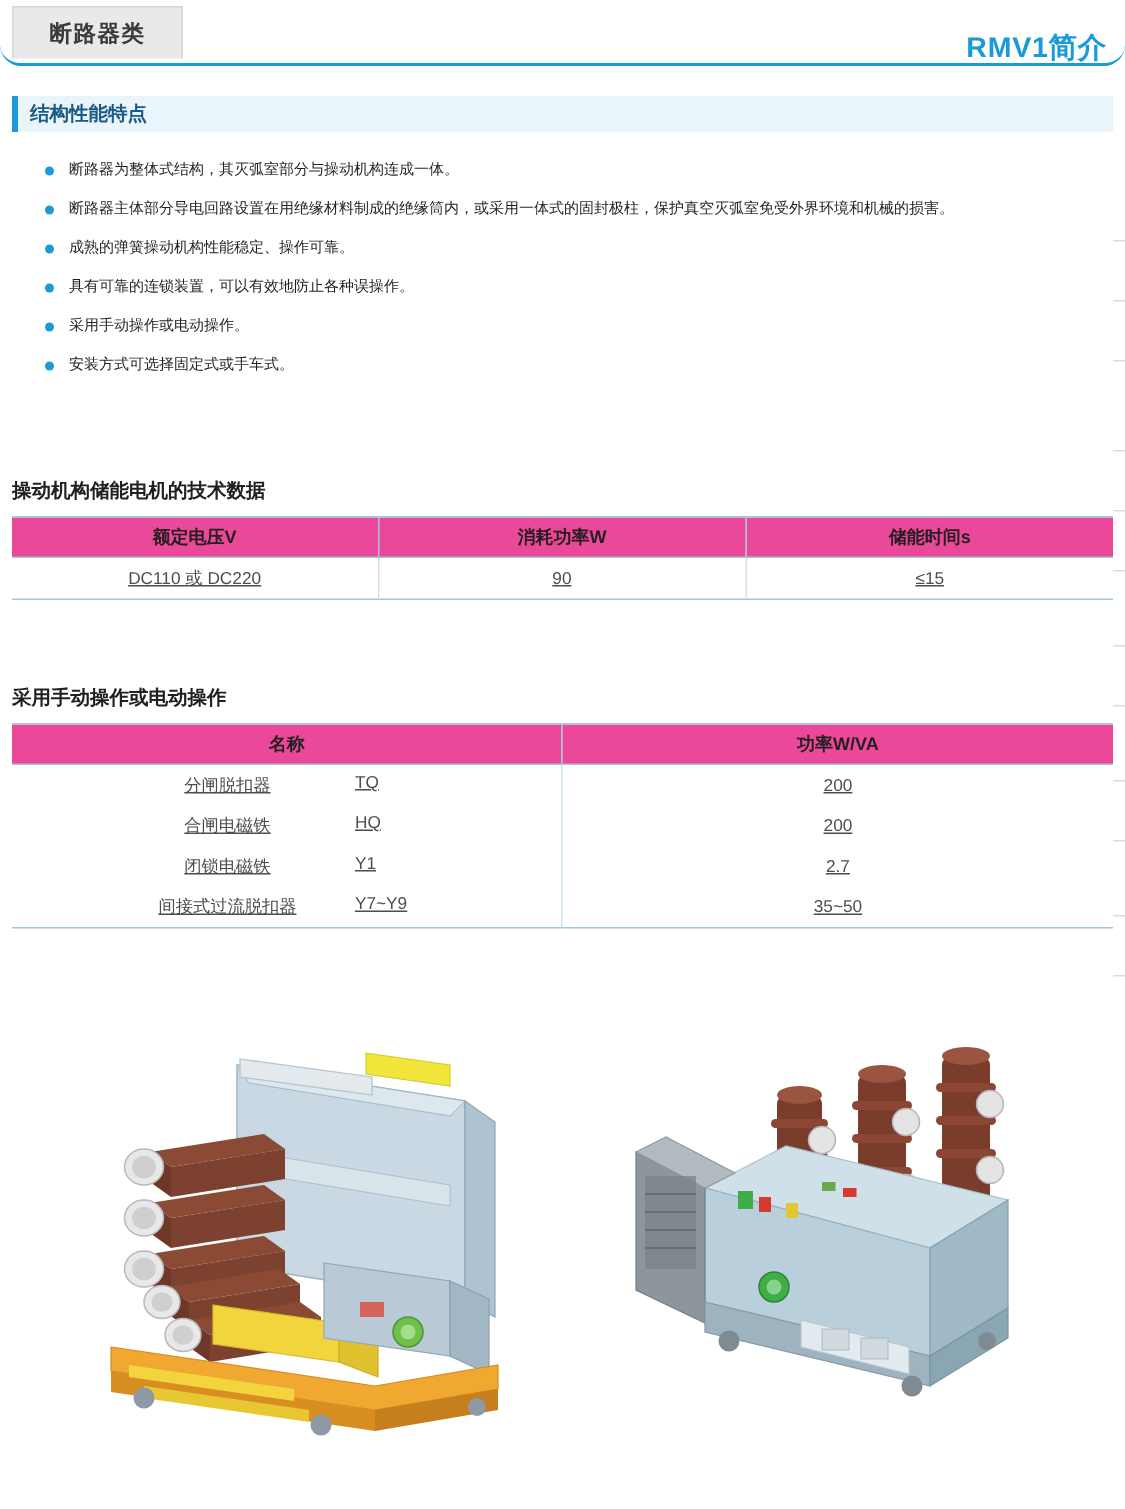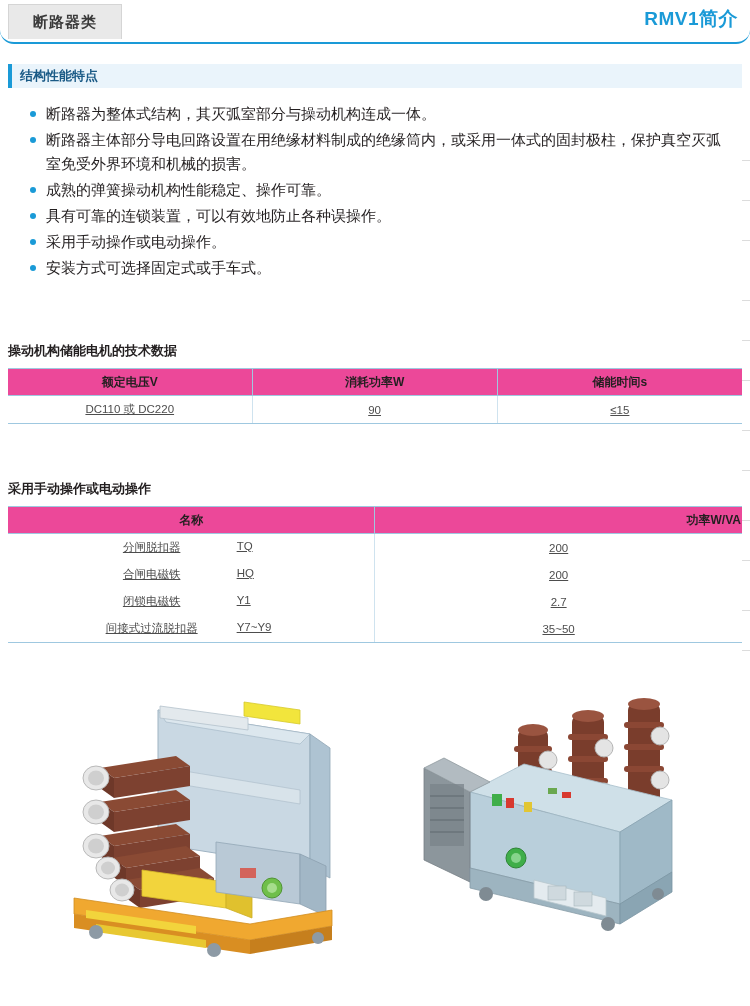--- a/index.html
+++ b/index.html
@@ -25,21 +25,21 @@
     width:112px;height:34px;
     background:#e9e9e9;
     border:1px solid #d5d5d5;
     border-bottom:none;
     display:flex;align-items:center;justify-content:center;
     font-size:15px;font-weight:bold;color:#3a3a3a;
     letter-spacing:1px;
   }
   .header-title{
     position:absolute;
-    right:12px;top:6px;
+    right:12px;top:19px;
     font-size:19px;font-weight:bold;
     color:#1a9ad7;
     letter-spacing:0.5px;
   }
   
   .section-bar{
     margin:20px 8px 0 8px;
     background:#eaf4fb;
     border-left:4px solid #1a9ad7;
     height:24px;
@@ -51,21 +51,21 @@
     font-size:13px;font-weight:bold;color:#1a5a86;
   }
   
   ul.features{
     list-style:none;
     margin:14px 0 0 0;
     padding:0 20px 0 30px;
   }
   ul.features li{
     position:relative;
-    font-size:15px;
+    font-size:10px;
     line-height:24px;
     padding-left:16px;
     margin-bottom:2px;
     color:#231f20;
     font-family:Liberation Serif, serif;
   }
   ul.features li:before{
     content:"";
     position:absolute;
     left:0;top:9px;
@@ -173,21 +173,21 @@
       <td class="col-sep">≤15</td>
     </tr>
   </tbody>
 </table>
 
 <div class="sub-title t2-title">采用手动操作或电动操作</div>
 <table class="tbl2">
   <thead>
     <tr>
       <th style="width:366px;">名称</th>
-      <th class="col-sep" style="width:368px;text-align:right;">功率W/VA</th>
+      <th class="col-sep" style="width:368px;">功率W/VA</th>
     </tr>
   </thead>
   <tbody>
     <tr>
       <td class="name-cell">
         <div class="name-inner">
           <div class="n">分闸脱扣器</div>
           <div class="c">TQ</div>
         </div>
       </td>

